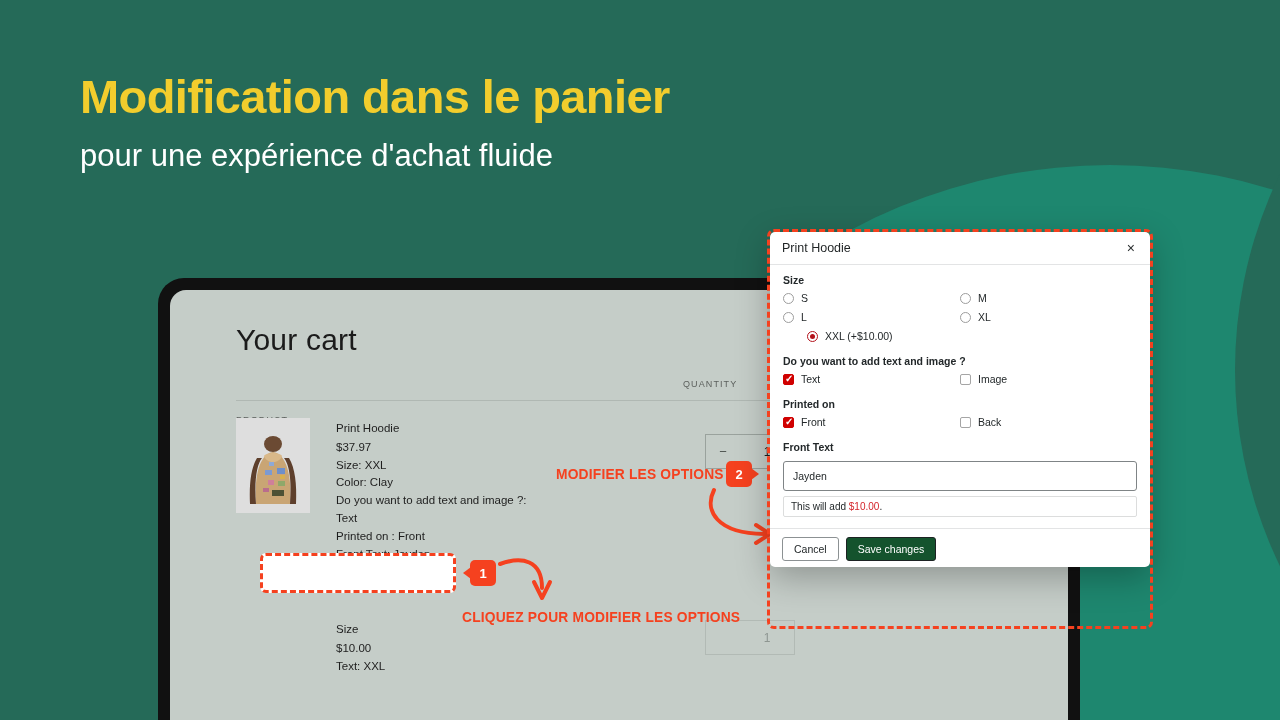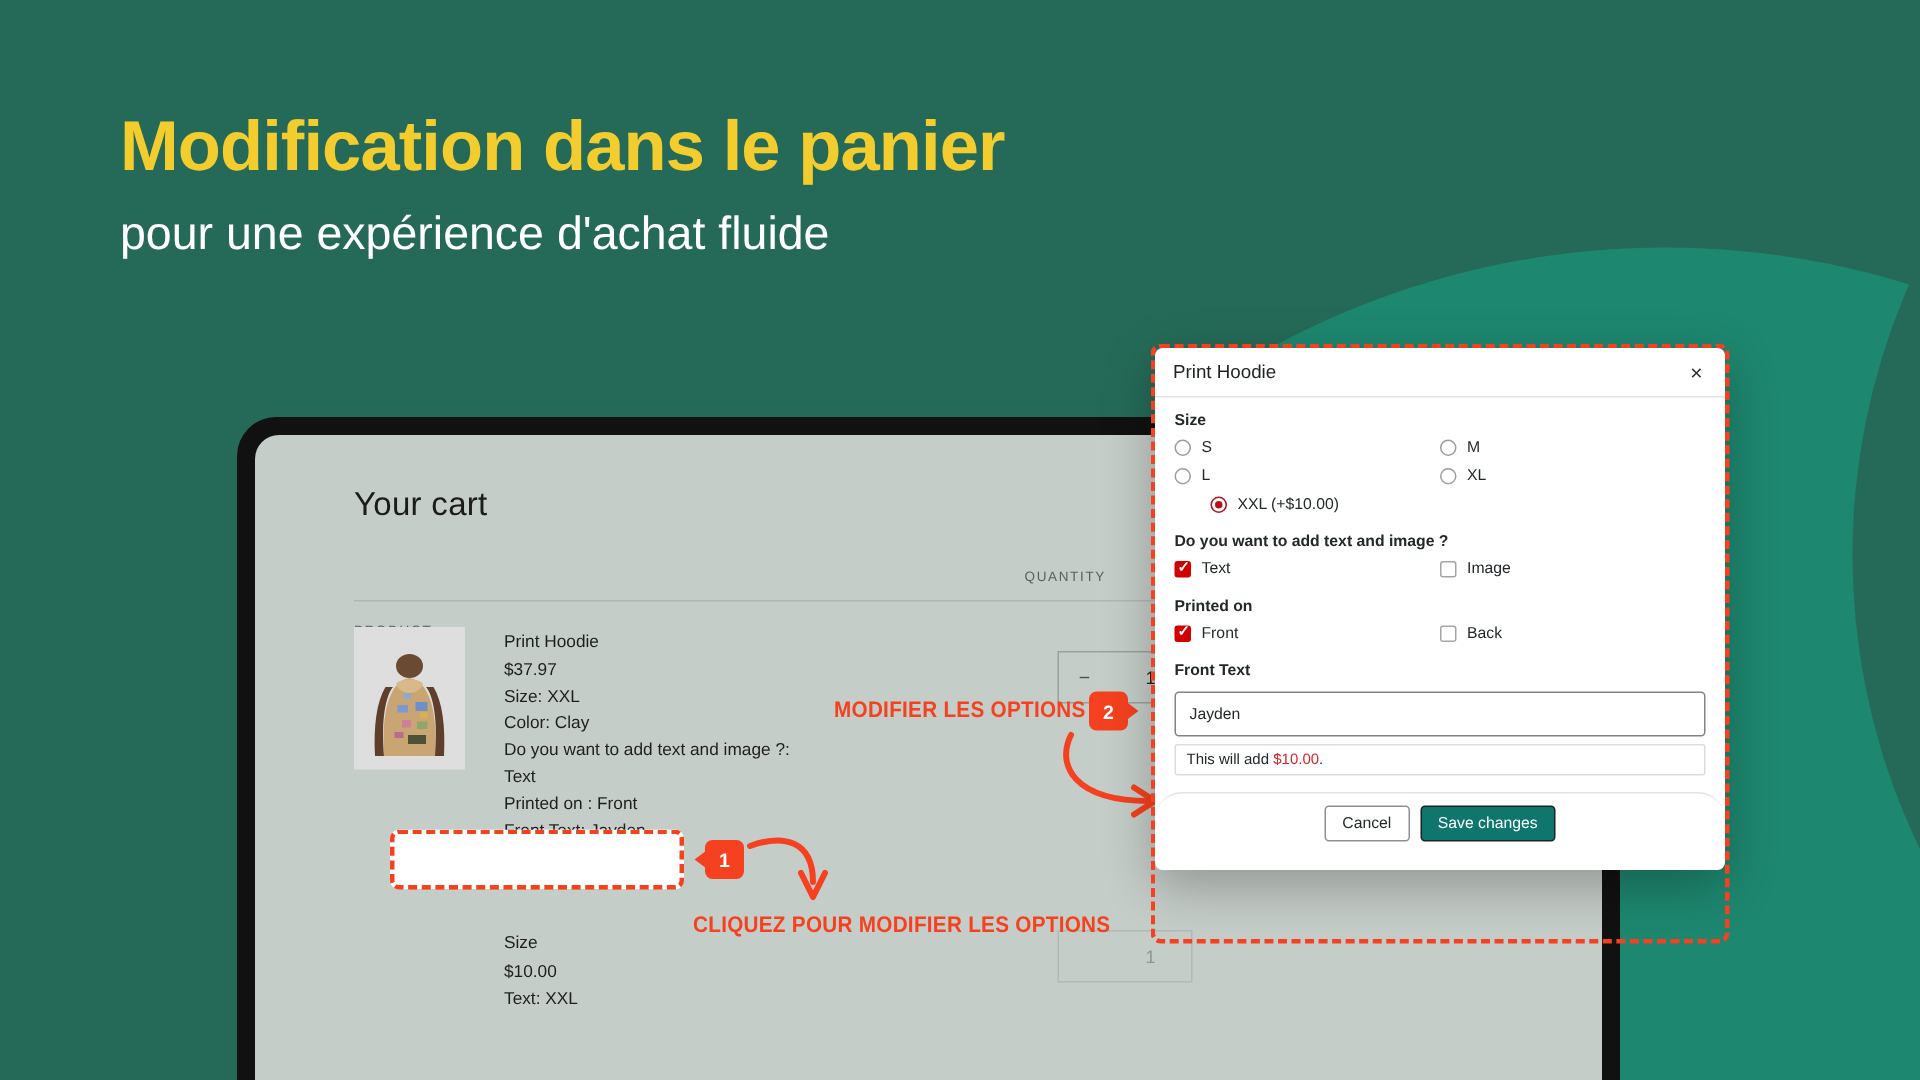--- a/index.html
+++ b/index.html
@@ -80,21 +80,21 @@
     border-radius: 16px 16px 0 0;
     overflow: hidden;
     position: relative;
   }
 
   
   .cart-title {
     position: absolute;
     left: 66px;
     top: 33px;
-    font-size: 22px;
+    font-size: 30px;
     font-weight: 400;
     color: #1b1b1b;
     letter-spacing: .2px;
   }
   .col-head {
     position: absolute;
     top: 89px;
     font-size: 9px;
     letter-spacing: 1.1px;
     color: #5b5f5c;
@@ -367,35 +367,34 @@
     border: 1px solid #dcdddd;
     border-radius: 2px;
     padding: 4px 7px;
     font-size: 10px;
     color: #23282a;
   }
   .helper .amt { color: #d4252b; }
 
   .modal-foot {
     border-top: 1px solid #e3e4e5;
-    padding: 8px 12px 19px 12px;
+    padding: 8px 12px 6px 12px;
     display: flex;
-    justify-content: center;
+    justify-content: flex-start;
     gap: 7px;
-    border-radius: 18px;
   }
   .btn {
     font-size: 10.5px;
     border-radius: 3px;
     padding: 5px 11px;
     font-family: "Liberation Sans", sans-serif;
     cursor: pointer;
   }
   .btn-cancel { background:#fff; border:1px solid #8c9193; color:#23282a; }
-  .btn-save   { background:#0f766e; border:1px solid #1d2223; color:#fff; }
+  .btn-save   { background:#14532d; border:1px solid #1d2223; color:#fff; }
 </style>
 </head>
 <body>
 
 <div id="stage">
 
   <div class="bg-circle"></div>
   <div class="bg-circle-2"></div>
 
   <div class="headline">Modification dans le panier</div>

